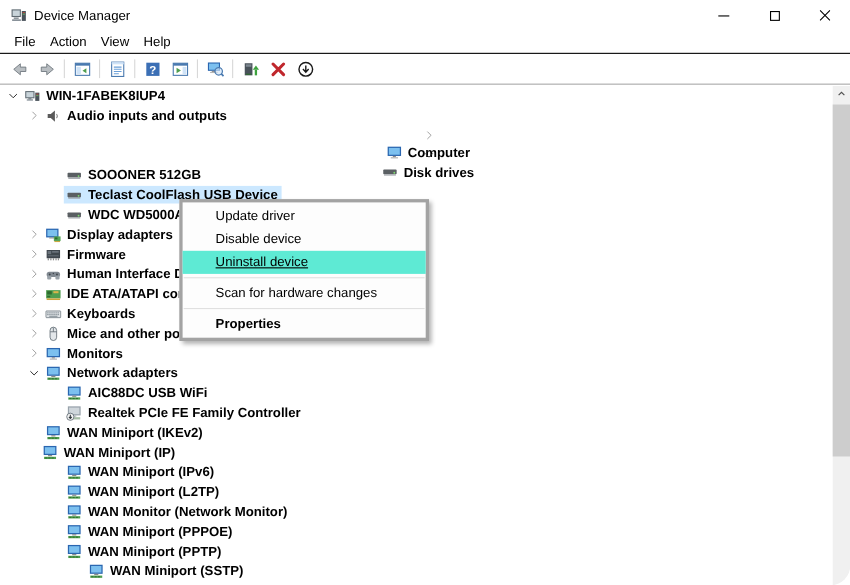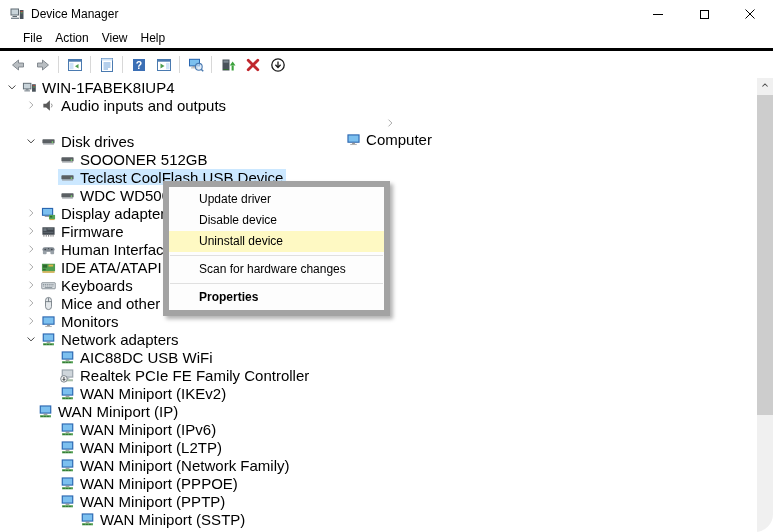--- a/index.html
+++ b/index.html
@@ -12,53 +12,53 @@
   .app-icon{width:16px;height:16px;margin:0 6px 0 9px;flex:0 0 16px;}
   .app-icon svg{width:16px;height:16px;display:block;}
   .title-text{font-size:12px;}
   .caption{margin-left:auto;display:flex;height:28px;}
   .cap-btn{width:46px;height:28px;display:flex;align-items:center;justify-content:center;}
   .min-glyph{width:10px;height:1px;background:#000;}
   .max-glyph{width:9px;height:9px;border:1px solid #000;box-sizing:border-box;}
   .cap-btn svg{width:10px;height:10px;display:block;}
 
   
-  .menubar{height:20px;display:flex;align-items:center;padding-left:23px;border-bottom:3px solid #000000;}
+  .menubar{height:20px;display:flex;align-items:center;padding-left:13px;border-bottom:1px solid #000000;}
   .menu-item{padding:2px 13px 3px 0;}
 
   
   .toolbar{height:27px;display:flex;align-items:center;padding-left:5px;border-bottom:1px solid #a9a9a9;}
   .tb-btn{width:25px;height:23px;display:flex;align-items:center;justify-content:center;}
   .tb-btn svg{width:16px;height:16px;display:block;}
   .tb-sep{width:1px;height:17px;background:#d8d8d8;margin:0 3px;flex:0 0 1px;}
 
   
   .content{position:absolute;top:78px;left:0;right:0;bottom:0;background:#fff;overflow:hidden;}
   .tree{position:absolute;top:0;left:0;right:16px;}
   .tree-row{height:18px;display:flex;align-items:center;white-space:nowrap;}
   .chev{width:17px;height:16px;flex:0 0 17px;display:flex;align-items:center;justify-content:center;}
   .chev svg{width:12px;height:12px;display:block;}
   .node{display:inline-flex;align-items:center;height:16px;padding:0 3px 0 2px;}
   .node.selected{background:#cce8ff;}
   .ticon{width:15px;height:15px;margin-right:5px;flex:0 0 15px;}
   .ticon svg{width:15px;height:15px;display:block;}
-  .tlabel{font-size:15px;}
+  .tlabel{font-size:12px;font-weight:bold;}
 
   
   .scrollbar{position:absolute;top:0;right:0;bottom:0;width:16px;background:#f0f0f0;}
   .scroll-up{height:17px;display:flex;align-items:center;justify-content:center;}
   .scroll-up svg{width:12px;height:12px;}
   .scroll-thumb{position:absolute;top:17px;left:0;width:16px;height:320px;background:#cdcdcd;}
 
   
   .context-menu{position:absolute;left:163px;top:103px;width:227px;background:#fdfdfd;
-                border:6px solid #a3a3a3;box-shadow:3px 3px 4px rgba(0,0,0,0.3);
+                border:3px solid #a3a3a3;box-shadow:3px 3px 4px rgba(0,0,0,0.3);
                 padding:2px 0;z-index:10;box-sizing:border-box;}
   .cm-item{height:21px;line-height:21px;padding-left:30px;padding-right:10px;}
-  .cm-item.hl{background:#fef9c3;}
+  .cm-item.hl{background:#5eead4;text-decoration:underline;}
   .cm-item.bold{font-weight:bold;}
   .cm-sep{height:1px;background:#e0e0e0;margin:3px 1px;}
 </style>
 </head>
 <body>
 
 <div class="window">
 
   <div class="titlebar">
     <span class="app-icon" id="app-icon">
@@ -249,21 +249,21 @@
               <svg viewBox="0 0 16 16">
                 <rect x="1.5" y="2.5" width="13" height="9" fill="#2a66b0"></rect>
                 <rect x="2.7" y="3.7" width="10.6" height="6.6" fill="#7cc0ef"></rect>
                 <rect x="6.5" y="11.5" width="3" height="1.2" fill="#8a8a8a"></rect>
                 <rect x="4.5" y="12.7" width="7" height="1.2" fill="#b5b5b5"></rect>
               </svg>
             </span>
             <span class="tlabel">Computer</span>
           </span>
         </div>
-        <div class="tree-row" style="padding-left: 22px;">
+        <div class="tree-row" style="padding-left: 22px; flex-direction: column;">
           <span class="chev">
             <svg viewBox="0 0 16 16">
               <path d="M3.5 6 L8 10.5 L12.5 6" fill="none" stroke="#2b2b2b" stroke-width="1.2"></path>
             </svg>
           </span>
           <span class="node">
             <span class="ticon">
               <svg viewBox="0 0 16 16">
                 <rect x="1.5" y="5.5" width="13" height="4.6" rx="0.8" fill="#5a5f63"></rect>
                 <rect x="2.2" y="10.2" width="11.6" height="1.1" fill="#9aa0a5"></rect>
@@ -506,21 +506,21 @@
                 <rect x="3" y="2.7" width="10" height="6.4" fill="#cfd6db"></rect>
                 <rect x="6" y="10.3" width="4" height="1.2" fill="#b0b6bb"></rect>
                 <rect x="2.2" y="12" width="11.6" height="2.2" fill="#a7bda7"></rect>
                 <circle cx="4.2" cy="11.6" r="3.5" fill="#f2f2f2" stroke="#5f6a72" stroke-width="0.8"></circle>
                 <path d="M4.2 9.6 L4.2 13 M2.8 11.7 L4.2 13.3 L5.6 11.7" fill="none" stroke="#30363b" stroke-width="1"></path>
               </svg>
             </span>
             <span class="tlabel">Realtek PCIe FE Family Controller</span>
           </span>
         </div>
-        <div class="tree-row" style="padding-left: 41px;">
+        <div class="tree-row" style="padding-left: 22px;">
           <span class="chev"></span>
           <span class="node">
             <span class="ticon">
               <svg viewBox="0 0 16 16">
                 <rect x="1.8" y="1.5" width="12.4" height="8.8" fill="#2a66b0"></rect>
                 <rect x="3" y="2.7" width="10" height="6.4" fill="#7cc0ef"></rect>
                 <rect x="6" y="10.3" width="4" height="1.2" fill="#8a8a8a"></rect>
                 <rect x="2.2" y="12" width="11.6" height="2.2" fill="#4f9e4f"></rect>
                 <rect x="3.2" y="12.7" width="2" height="0.9" fill="#2f6b2f"></rect>
                 <rect x="6.4" y="12.7" width="2" height="0.9" fill="#2f6b2f"></rect>
@@ -588,21 +588,21 @@
               <svg viewBox="0 0 16 16">
                 <rect x="1.8" y="1.5" width="12.4" height="8.8" fill="#2a66b0"></rect>
                 <rect x="3" y="2.7" width="10" height="6.4" fill="#7cc0ef"></rect>
                 <rect x="6" y="10.3" width="4" height="1.2" fill="#8a8a8a"></rect>
                 <rect x="2.2" y="12" width="11.6" height="2.2" fill="#4f9e4f"></rect>
                 <rect x="3.2" y="12.7" width="2" height="0.9" fill="#2f6b2f"></rect>
                 <rect x="6.4" y="12.7" width="2" height="0.9" fill="#2f6b2f"></rect>
                 <rect x="9.6" y="12.7" width="2" height="0.9" fill="#2f6b2f"></rect>
               </svg>
             </span>
-            <span class="tlabel">WAN Miniport (Network Family)</span>
+            <span class="tlabel">WAN Monitor (Network Monitor)</span>
           </span>
         </div>
         <div class="tree-row" style="padding-left: 41px;">
           <span class="chev"></span>
           <span class="node">
             <span class="ticon">
               <svg viewBox="0 0 16 16">
                 <rect x="1.8" y="1.5" width="12.4" height="8.8" fill="#2a66b0"></rect>
                 <rect x="3" y="2.7" width="10" height="6.4" fill="#7cc0ef"></rect>
                 <rect x="6" y="10.3" width="4" height="1.2" fill="#8a8a8a"></rect>

